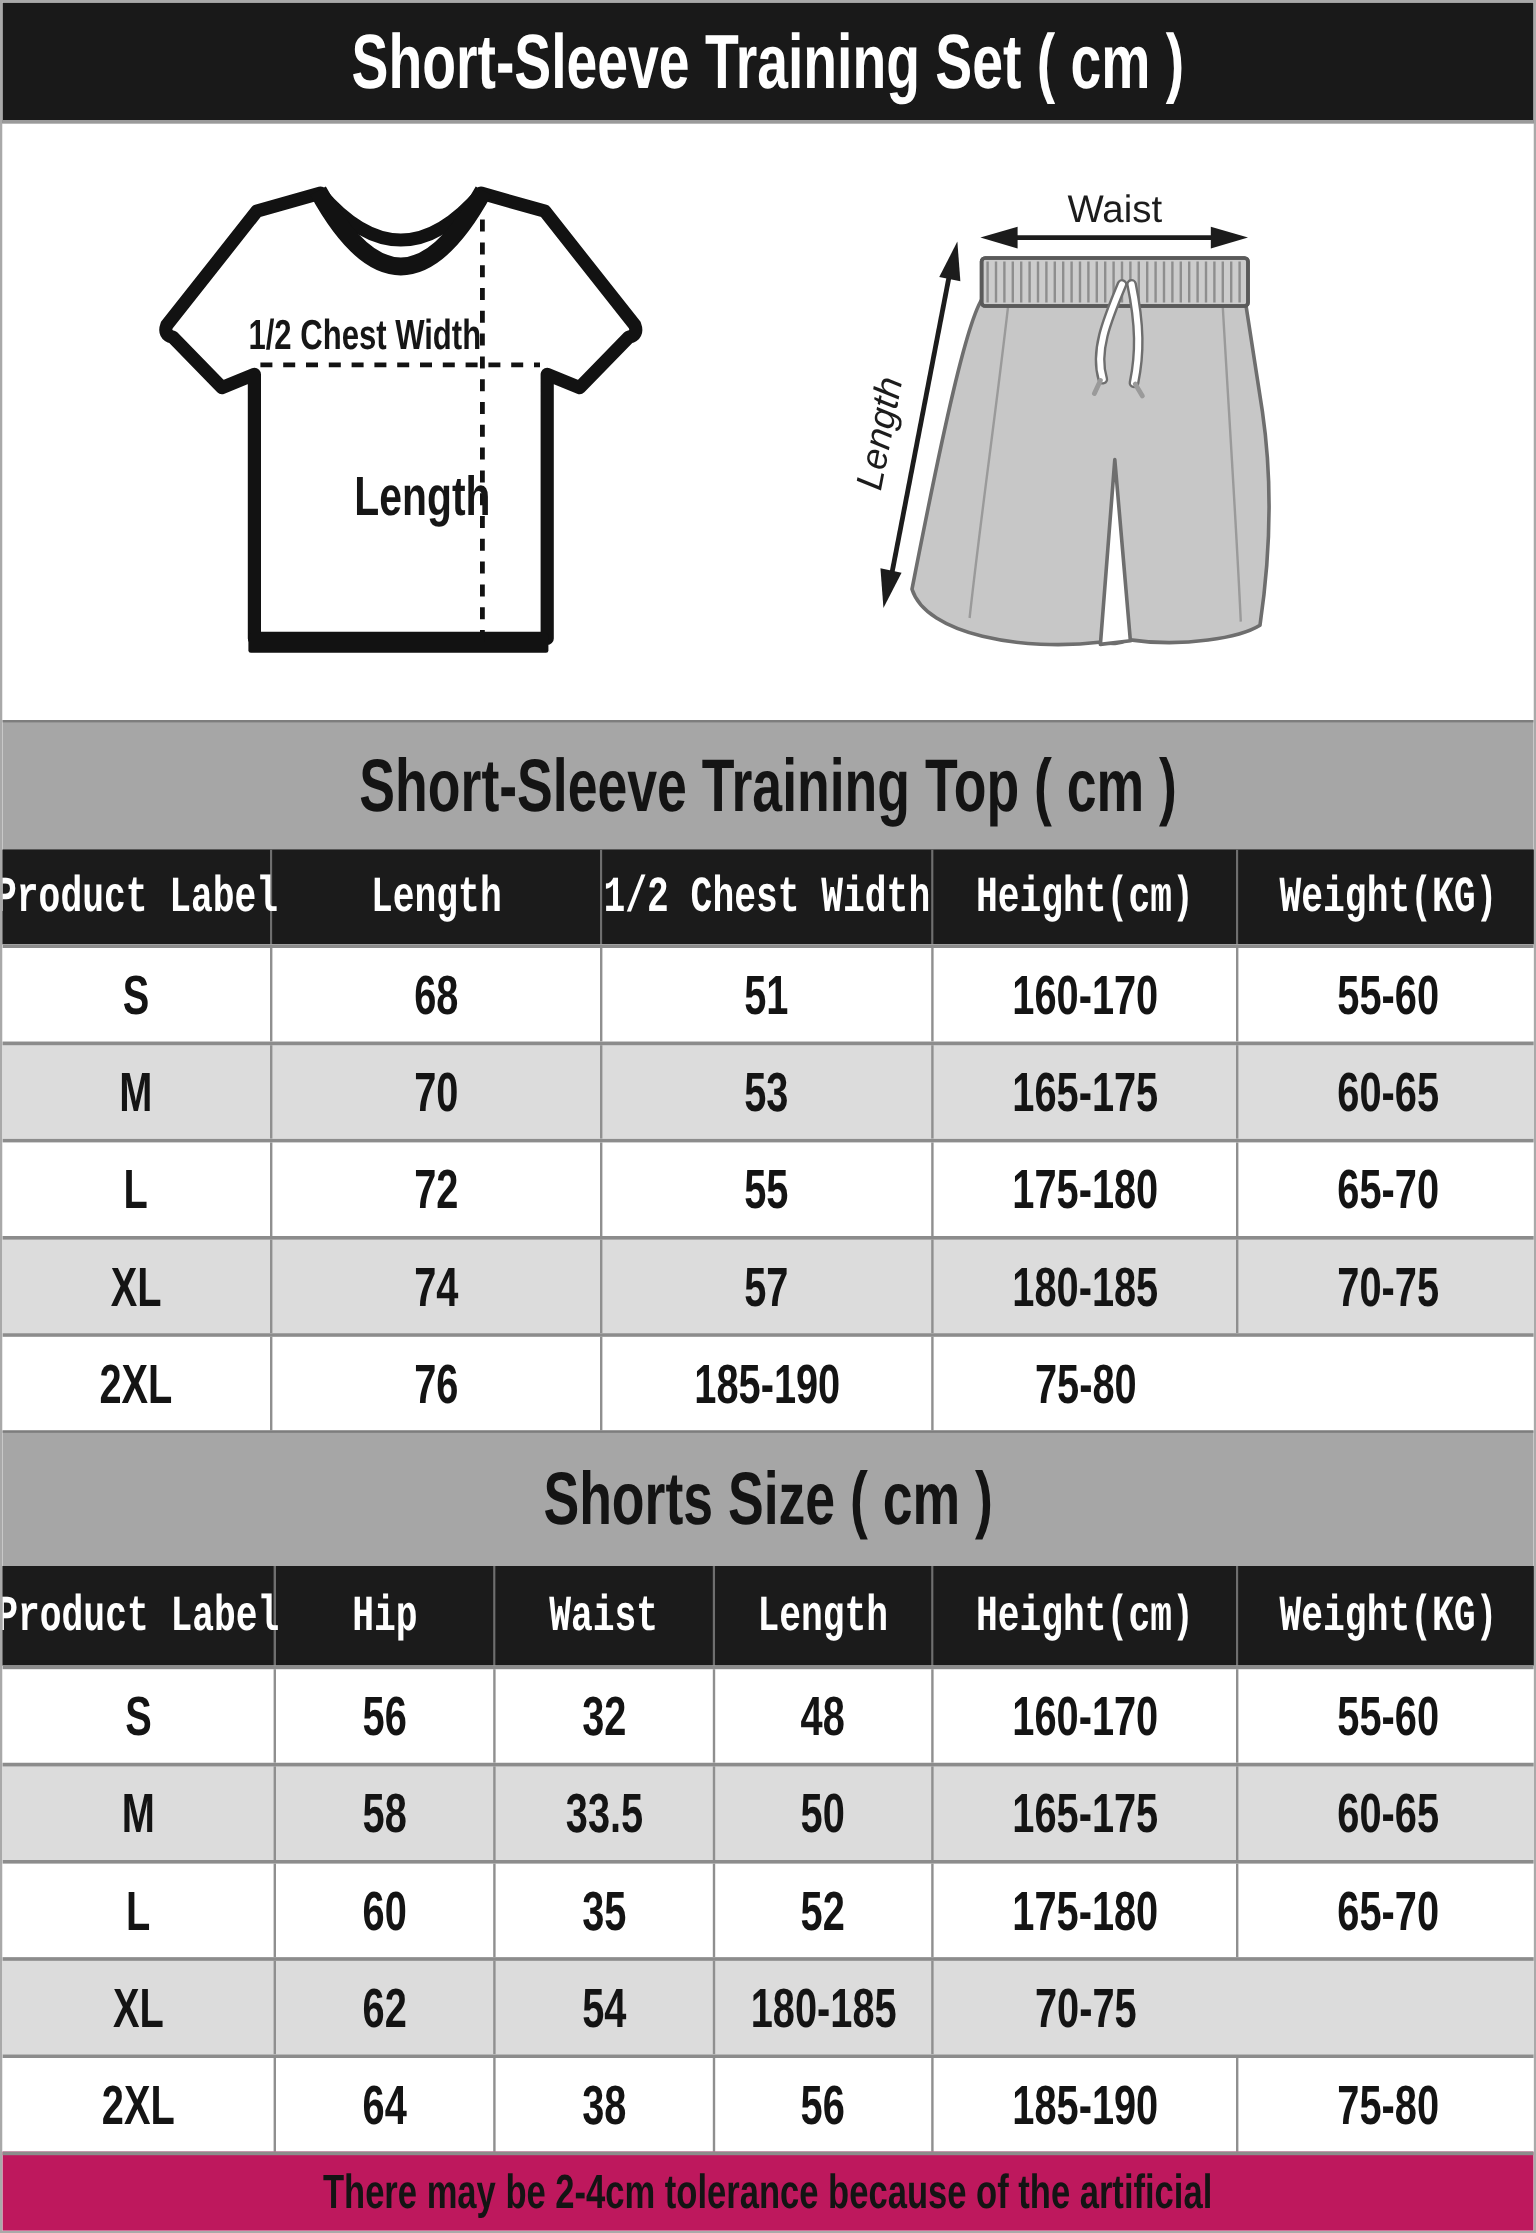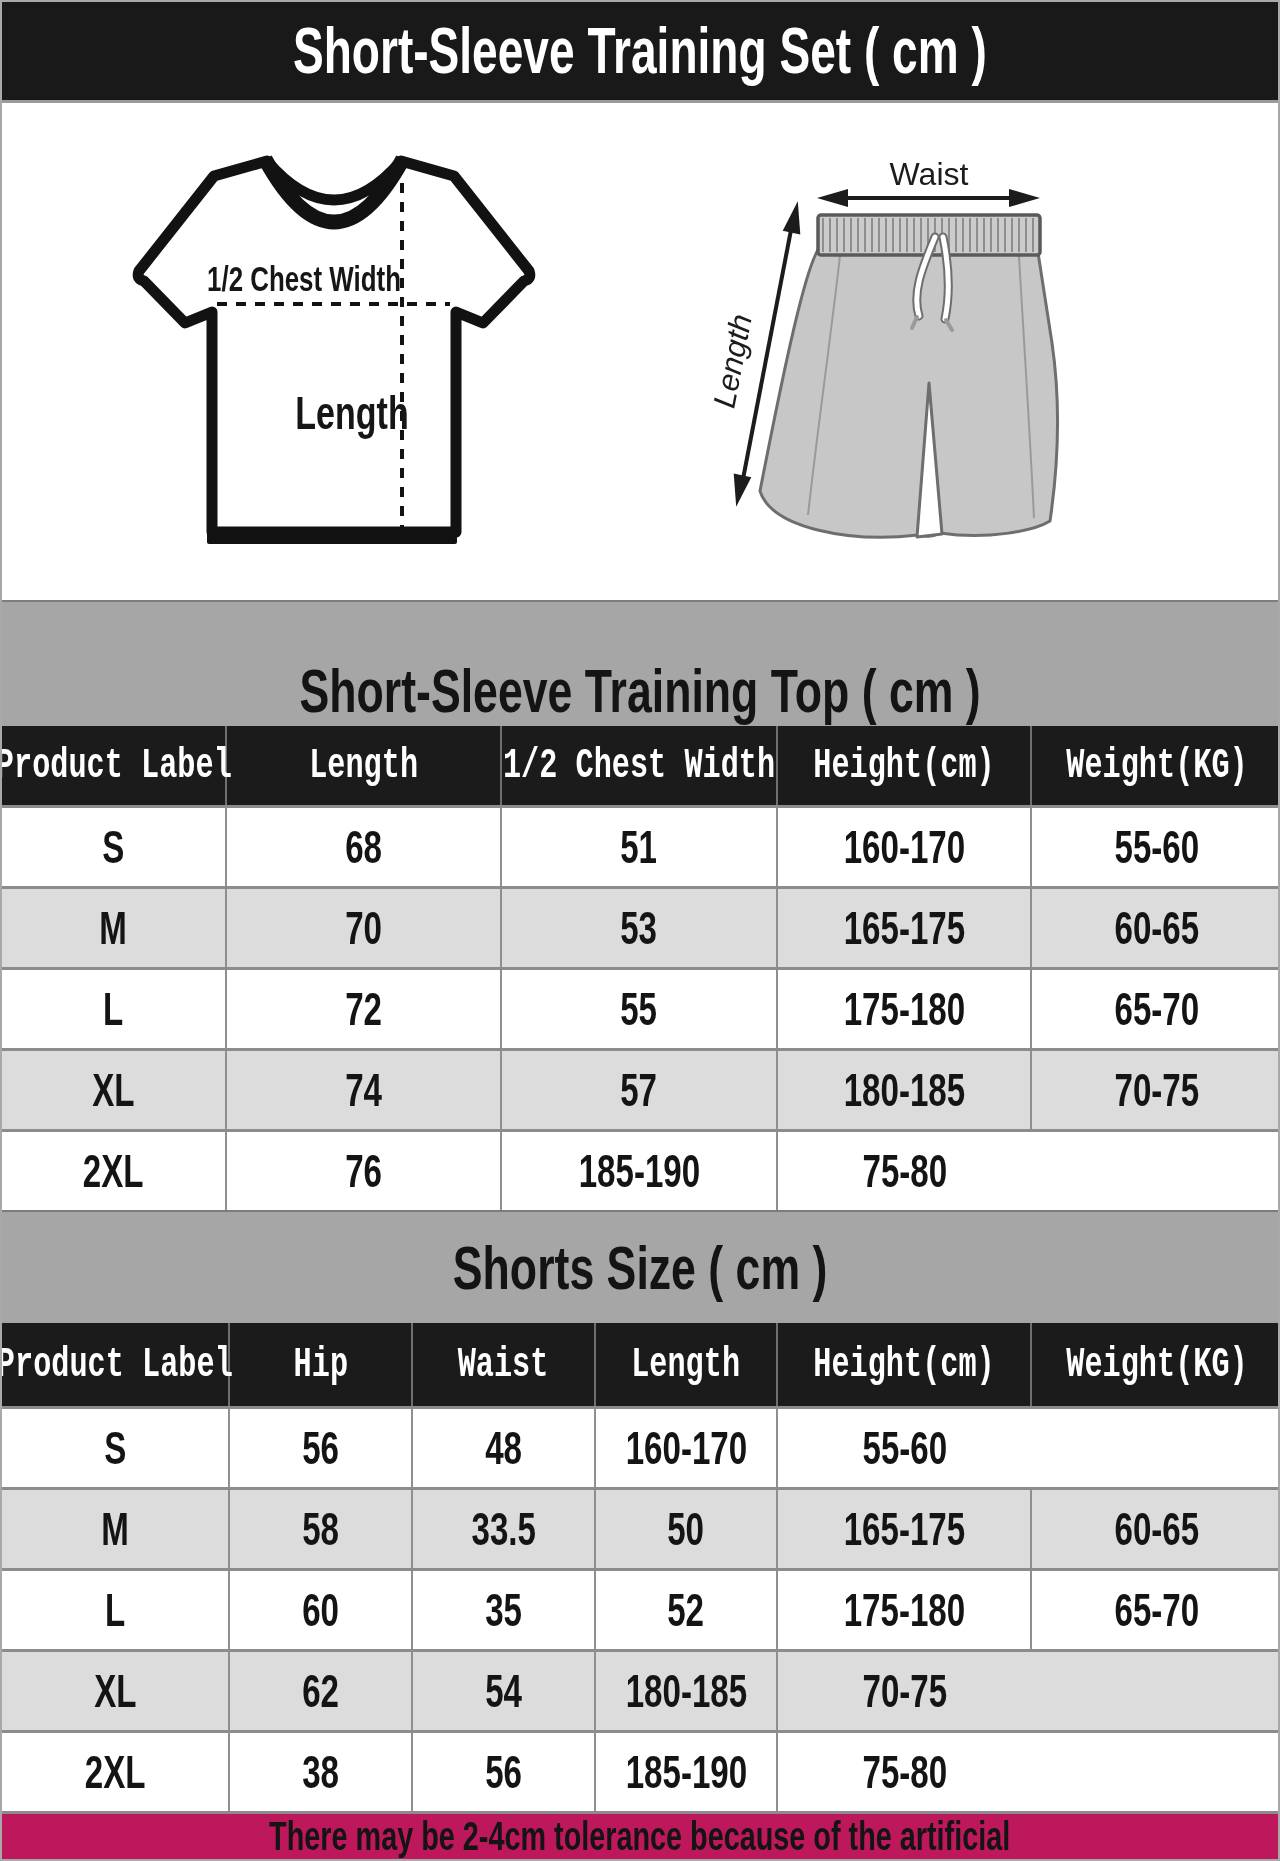--- a/index.html
+++ b/index.html
@@ -34,21 +34,21 @@
   }
   .illus svg{ position:absolute; left:0; top:0; }
   
   .band{
     background:#a6a6a6;
     display:flex; align-items:center; justify-content:center;
     border-top:2px solid #7d7d7d;
     flex:0 0 auto;
   }
   .band .cond{ font-size:62px; color:#141414; }
-  .band-top{ height:126px;align-items:flex-end; }
+  .band-top{ height:108px; }
   .band-shorts{ height:113px; }
   
   .grid-row{ display:grid; width:1280px; flex:0 0 auto; }
   .t1{ grid-template-columns:225px 275px 276px 254px 250px; }
   .t2{ grid-template-columns:228px 183px 183px 182px 254px 250px; }
   .thead{ background:#1b1b1b; }
   .thead.t1{ height:79px; }
   .thead.t2{ height:83px; }
   .hcell{
     display:flex; align-items:center; justify-content:center;
@@ -276,20 +276,23 @@
   </div>
 
   <div class="grid-row t2 drow">
     <div class="cell">
         <span class="cond">S</span>
       </div>
     <div class="cell">
         <span class="cond">56</span>
       </div>
     <div class="cell">
+        <span class="cond">32</span>
+      </div>
+    <div class="cell">
         <span class="cond">48</span>
       </div>
     <div class="cell">
         <span class="cond">160-170</span>
       </div>
     <div class="cell">
         <span class="cond">55-60</span>
       </div>
   </div>
   <div class="grid-row t2 drow alt">
@@ -345,20 +348,23 @@
     <div class="cell">
         <span class="cond">180-185</span>
       </div>
     <div class="cell">
         <span class="cond">70-75</span>
       </div>
   </div>
   <div class="grid-row t2 drow">
     <div class="cell">
         <span class="cond">2XL</span>
+      </div>
+    <div class="cell">
+        <span class="cond">64</span>
       </div>
     <div class="cell">
         <span class="cond">38</span>
       </div>
     <div class="cell">
         <span class="cond">56</span>
       </div>
     <div class="cell">
         <span class="cond">185-190</span>
       </div>

